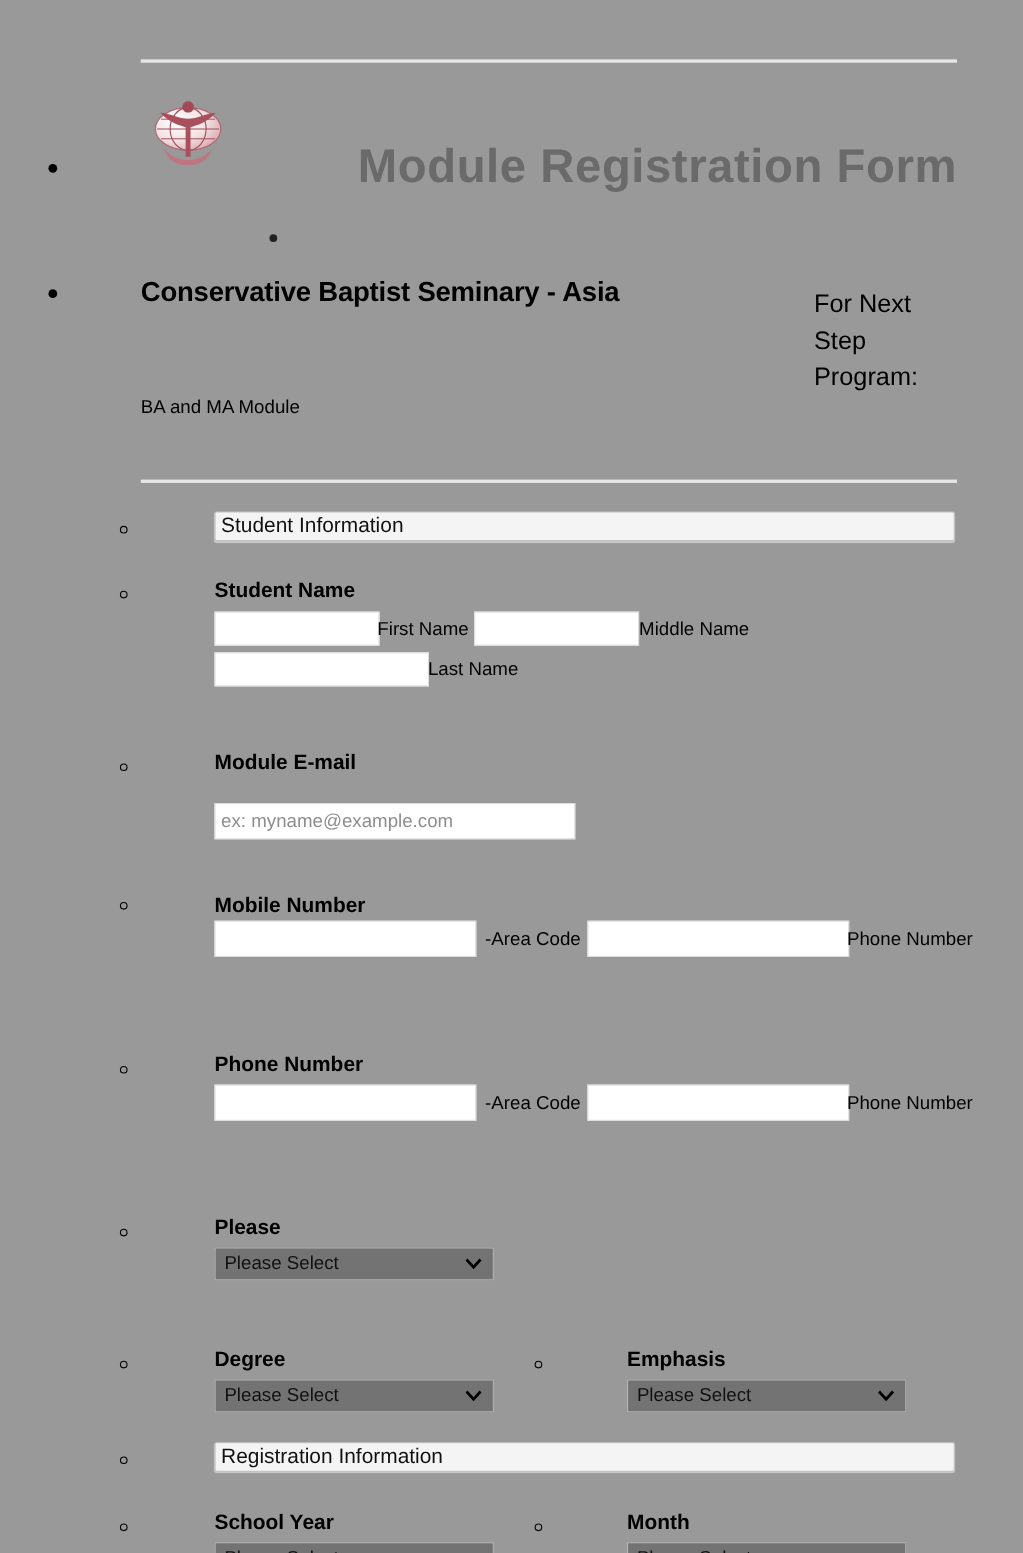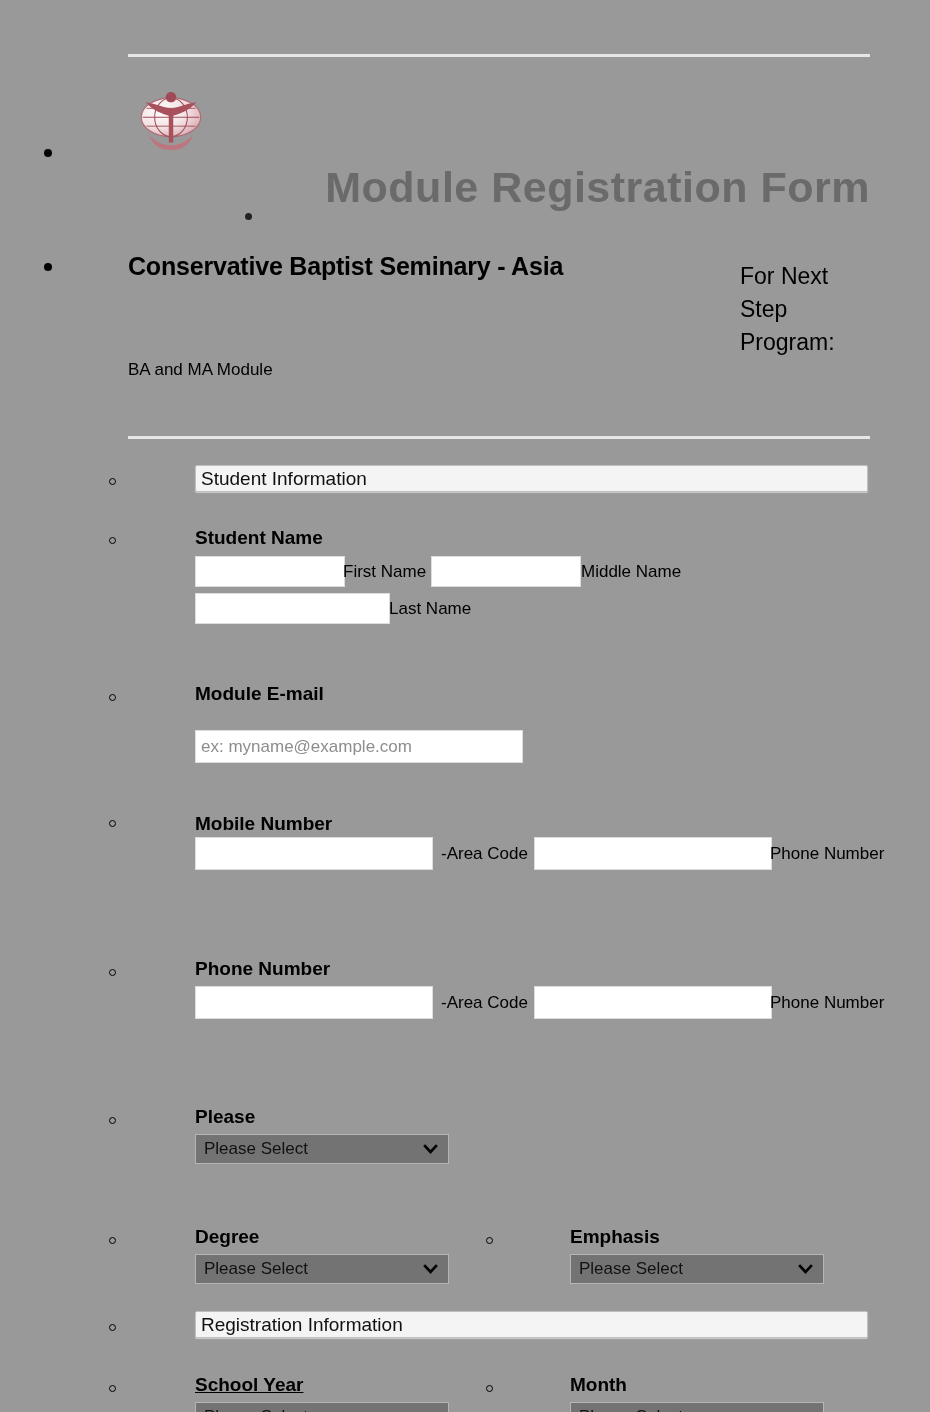--- a/index.html
+++ b/index.html
@@ -76,21 +76,20 @@
     position: absolute;
     left: 260px;
     top: 64px;
     width: 610px;
     text-align: right;
     font-size: 43px;
     font-weight: bold;
     color: #6a6a6a;
     line-height: 55px;
     letter-spacing: 0.5px;
-    margin-top: 36px;
   }
 
   .seminary-name {
     position: absolute;
     left: 128px;
     top: 192px;
     font-size: 25px;
     font-weight: bold;
     color: #000;
     letter-spacing: -0.2px;
@@ -344,21 +343,21 @@
       </div>
     </div>
 
     <div class="row" style="top:855px;">
       <span class="sub-bullet" style="top:14px;"></span>
       <div class="section-bar" style="top:1px;">Registration Information</div>
     </div>
 
     <div class="row" style="top:913px;">
       <span class="sub-bullet" style="top:17px;"></span>
-      <div class="field-label" style="left:195px; top:6px;text-decoration:underline;">School Year</div>
+      <div class="field-label" style="left:195px; top:6px;">School Year</div>
       <div class="sel" style="left:195px; top:34px; width:254px;">
         <span>Please Select</span>
         <span class="chev">
           <svg width="15" height="28" viewBox="0 0 15 28" aria-hidden="true">
             <path d="M2 11 L7.5 17 L13 11" fill="none" stroke="#000" stroke-width="2.6" stroke-linecap="square"></path>
           </svg>
         </span>
       </div>
 
       <span class="sub-bullet" style="left:486px; top:17px;"></span>

